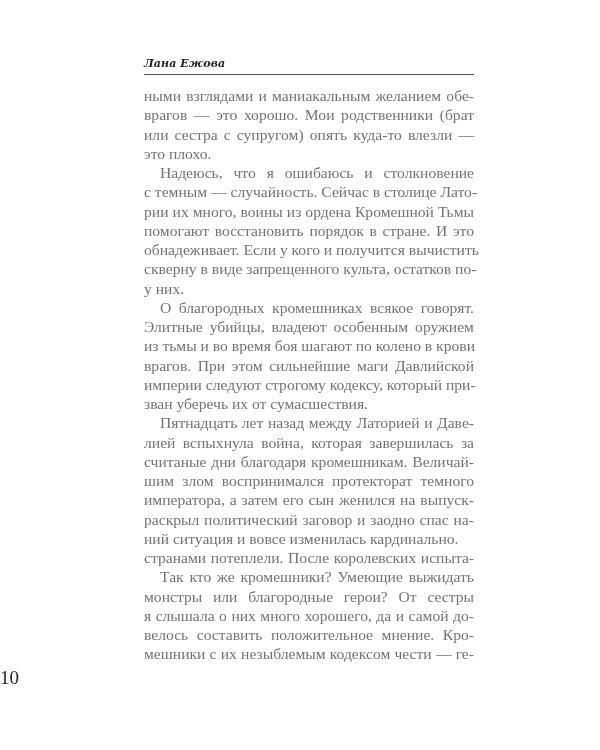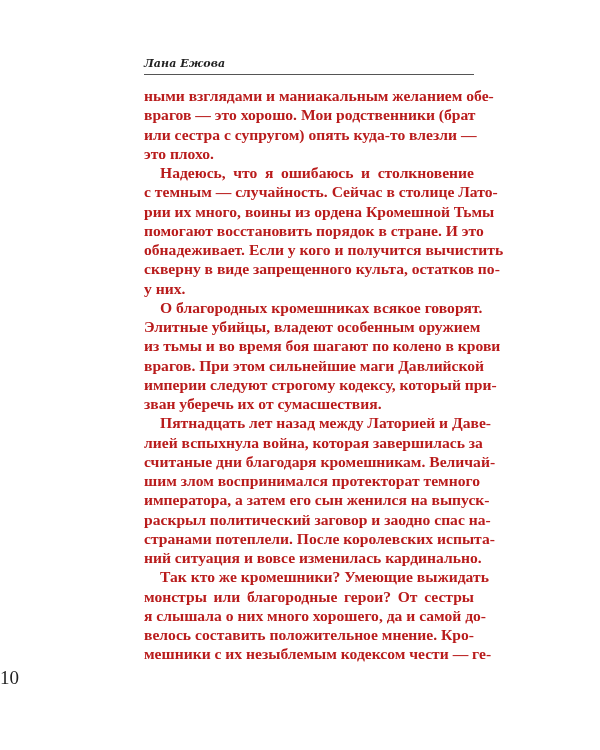--- a/index.html
+++ b/index.html
@@ -45,25 +45,24 @@
       left: 144px;
       top: 86px;
       width: 330px;
     }
     .line {
       display: block;
       height: 19.25px;
       line-height: 19.25px;
       font-family: "Liberation Serif", serif;
       font-size: 15.6px;
-      color: #b91c1c;
+      color: #737373;
       white-space: nowrap;
       text-align: justify;
       text-align-last: justify;
-      font-weight: bold;
     }
     .line.last {
       text-align-last: left;
     }
     .line.indent {
       padding-left: 16px;
     }
     .page-number {
       position: absolute;
       left: 0;
@@ -112,22 +111,22 @@
       <span class="line last">зван уберечь их от сумасшествия.</span>
     </div>
 
     <div>
       <span class="line indent">Пятнадцать лет назад между Латорией и Даве-</span>
       <span class="line">лией вспыхнула война, которая завершилась за</span>
       <span class="line">считаные дни благодаря кромешникам. Величай-</span>
       <span class="line">шим злом воспринимался протекторат темного</span>
       <span class="line">императора, а затем его сын женился на выпуск-</span>
       <span class="line">раскрыл политический заговор и заодно спас на-</span>
+      <span class="line last">ний ситуация и вовсе изменилась кардинально.</span>
       <span class="line">странами потеплели. После королевских испыта-</span>
-      <span class="line last">ний ситуация и вовсе изменилась кардинально.</span>
     </div>
 
     <div>
       <span class="line indent">Так кто же кромешники? Умеющие выжидать</span>
       <span class="line">монстры или благородные герои? От сестры</span>
       <span class="line">я слышала о них много хорошего, да и самой до-</span>
       <span class="line">велось составить положительное мнение. Кро-</span>
       <span class="line">мешники с их незыблемым кодексом чести — ге-</span>
     </div>
   </div>

